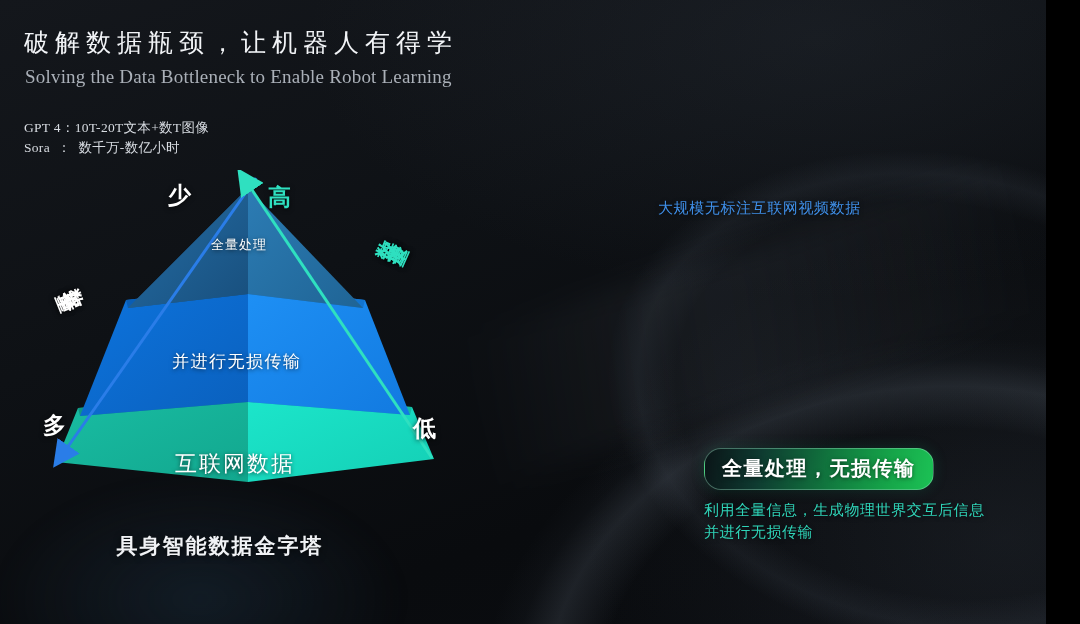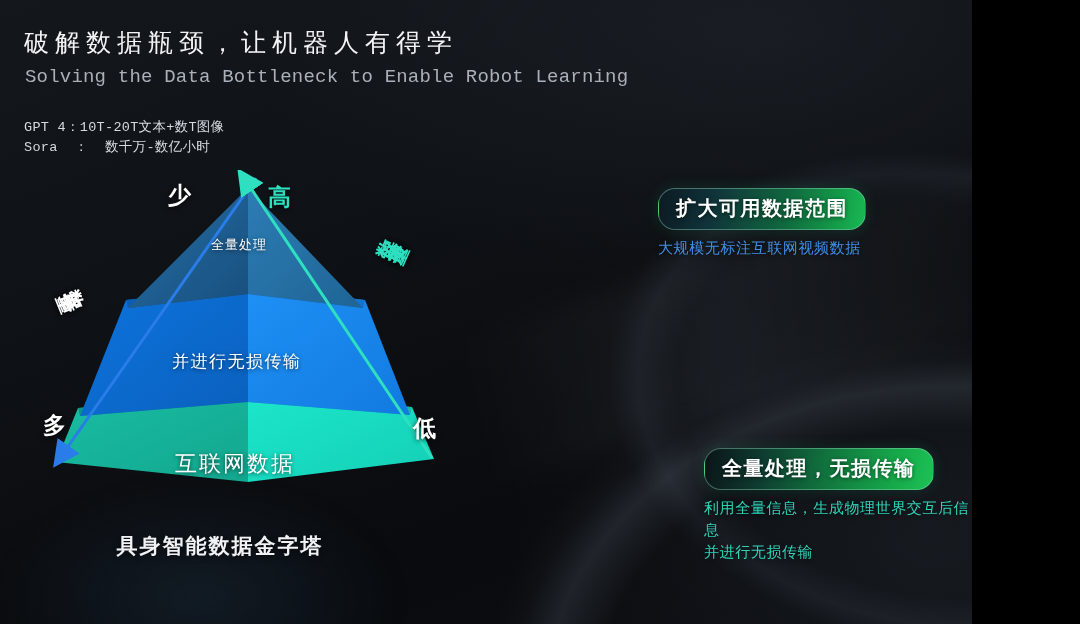--- a/index.html
+++ b/index.html
@@ -2,28 +2,28 @@
 <html><head>
 <meta charset="utf-8">
 <style>
   html, body {
     margin: 0;
     padding: 0;
     background: #000;
   }
   #slide {
     position: relative;
-    width: 972px;
+    width: 1046px;
     height: 624px;
     overflow: hidden;
     background:
       radial-gradient(820px 420px at 78% 6%, rgba(60,68,80,0.22) 0%, rgba(20,24,30,0.0) 62%),
       radial-gradient(700px 520px at 96% 86%, rgba(70,80,92,0.20) 0%, rgba(16,20,26,0.0) 60%),
       linear-gradient(160deg, #14171c 0%, #0e1115 38%, #090b0e 72%, #0b0d11 100%);
-    font-family: Liberation Mono, monospace;
+    font-family: Liberation Serif, serif;
     color: #e8eaee;
     user-select: none;
   }
 
   
   .bg-arc {
     position: absolute;
     border-radius: 50%;
     pointer-events: none;
   }
@@ -274,21 +274,20 @@
     <div class="axis-word ax-duo">多</div>
     <div class="axis-word ax-di">低</div>
 
     <div class="axis-name ax-left-name">数据量</div>
     <div class="axis-name ax-right-name">数据质量</div>
 
     <div class="pyr-caption">具身智能数据金字塔</div>
   </div>
 
   <div class="point p1">
-    <div class="pill pill-1">扩大可用数据范围</div>
     <div class="sub sub-blue">大规模无标注互联网视频数据</div>
   </div>
 
 
   <div class="point p3">
     <div class="pill pill-3">全量处理，无损传输</div>
     <div class="sub sub-teal">利用全量信息，生成物理世界交互后信息
 并进行无损传输</div>
   </div>
 

